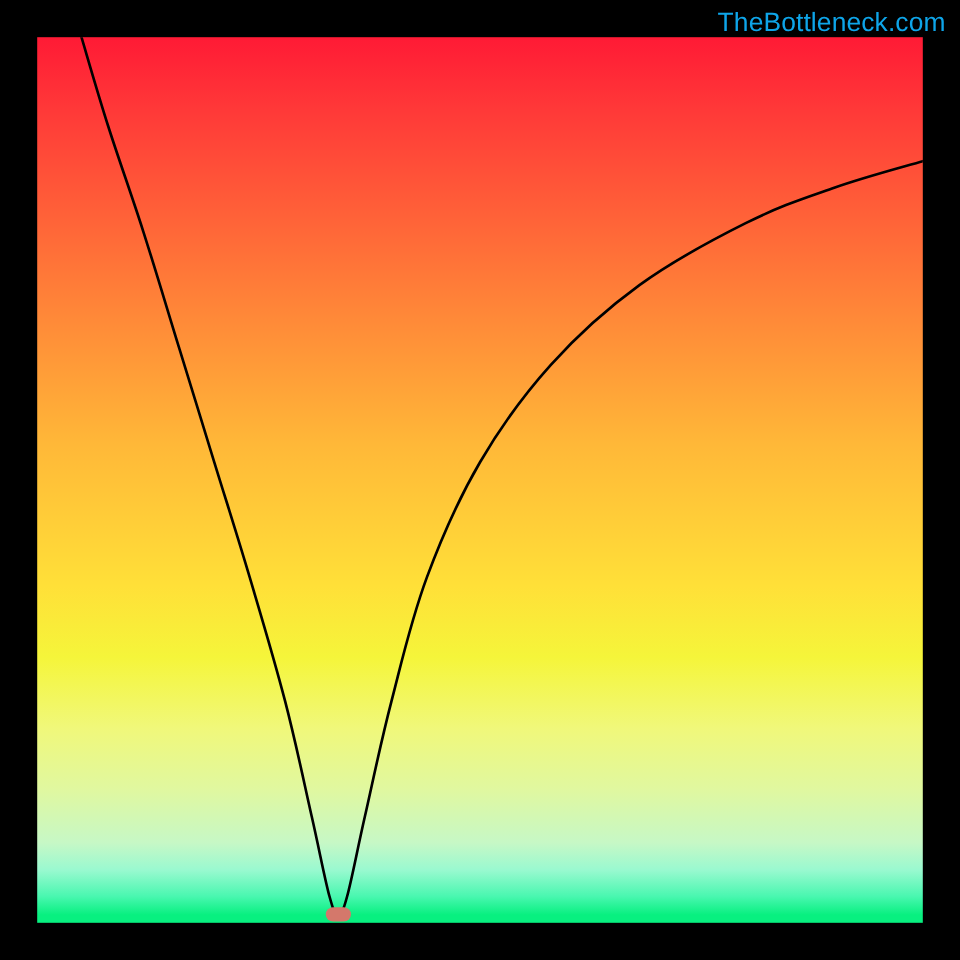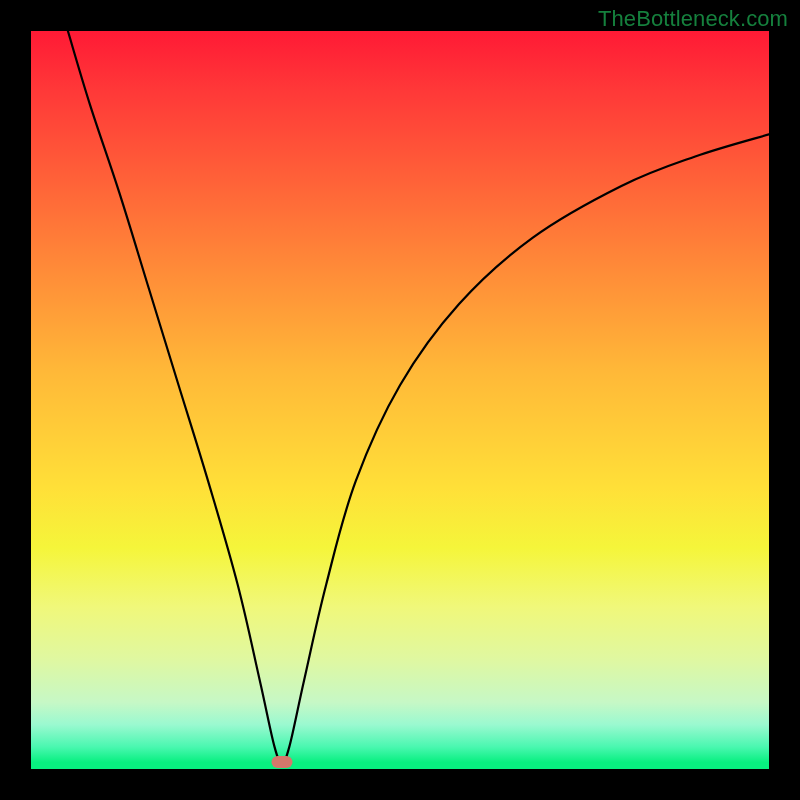--- a/index.html
+++ b/index.html
@@ -48,21 +48,21 @@
     border-radius: 6px;
     transform: translate(-50%, -50%);
   }
   .watermark {
     position: absolute;
     top: 6px;
     right: 12px;
     font-family: Arial, Helvetica, sans-serif;
     font-size: 22px;
     font-weight: 500;
-    color: #15803d;
+    color: #0ea5e9;
     letter-spacing: 0.1px;
   }
 </style>
 </head>
 <body>
 
 <div class="chart-container">
   <div class="plot-area">
     <svg class="curve-svg" viewBox="0 0 738 738" preserveAspectRatio="none">
       <path fill="none" stroke="#000000" stroke-width="2.2" stroke-linecap="round" stroke-linejoin="round" d="M 36.90 0.00 C 40.89 13.28, 49.74 44.58, 59.04 73.80 C 68.34 103.02, 77.93 129.15, 88.56 162.36 C 99.19 195.57, 107.45 223.76, 118.08 258.30 C 128.71 292.84, 136.97 319.70, 147.60 354.24 C 158.23 388.78, 166.49 414.31, 177.12 450.18 C 187.75 486.05, 197.34 517.63, 206.64 553.50 C 215.94 589.37, 222.14 620.22, 228.78 649.44 C 235.42 678.66, 239.55 701.25, 243.54 715.86 C 247.53 730.47, 248.26 730.62, 250.92 730.62 C 253.58 730.62, 254.31 730.47, 258.30 715.86 C 262.29 701.25, 266.42 678.66, 273.06 649.44 C 279.70 620.22, 285.90 589.37, 295.20 553.50 C 304.50 517.63, 311.44 486.05, 324.72 450.18 C 338.00 414.31, 350.40 386.12, 369.00 354.24 C 387.60 322.36, 404.13 299.63, 428.04 273.06 C 451.95 246.49, 472.62 227.89, 501.84 206.64 C 531.06 185.39, 561.18 169.59, 590.40 154.98 C 619.62 140.37, 637.63 134.76, 664.20 125.46 C 690.77 116.16, 724.72 107.31, 738.00 103.32"></path>

